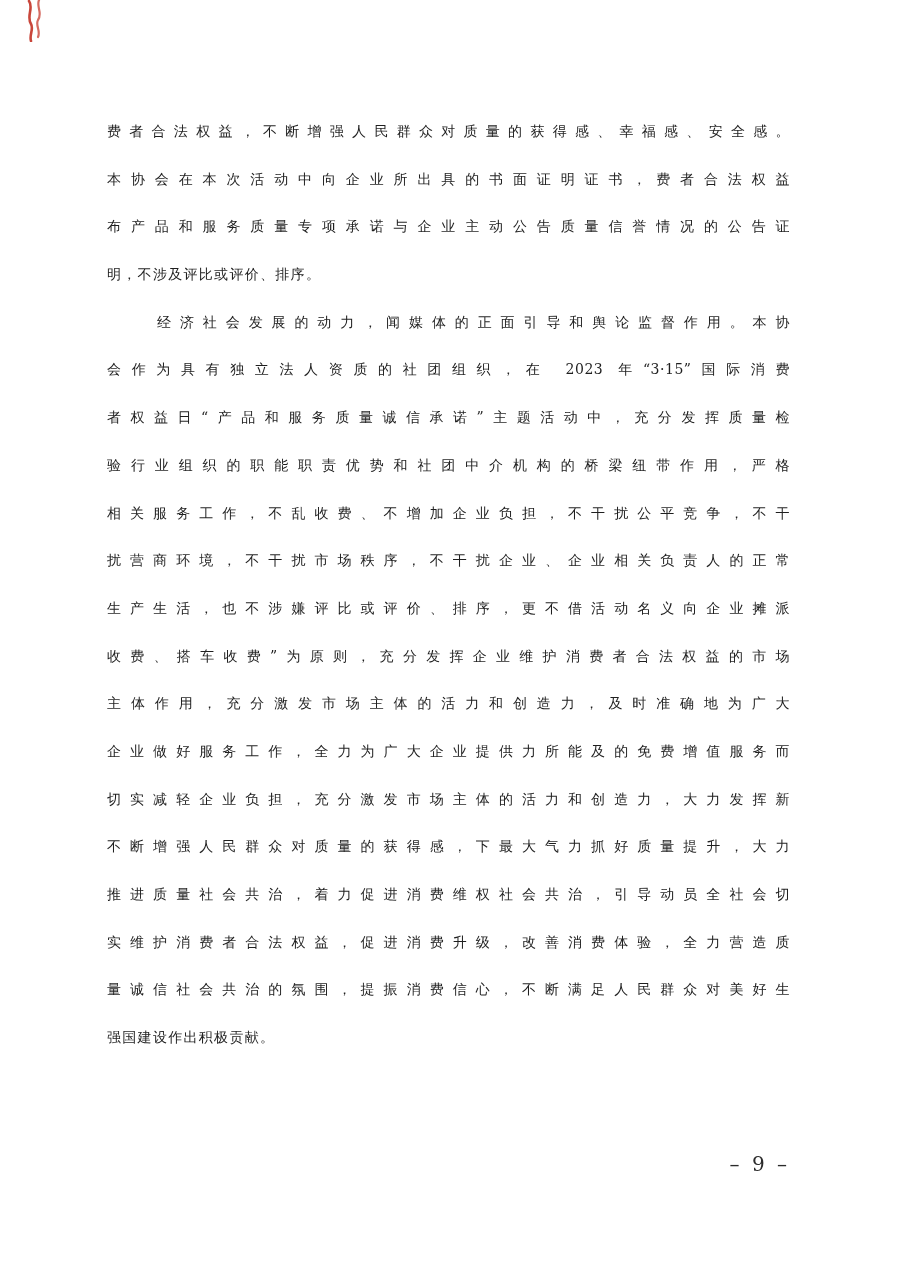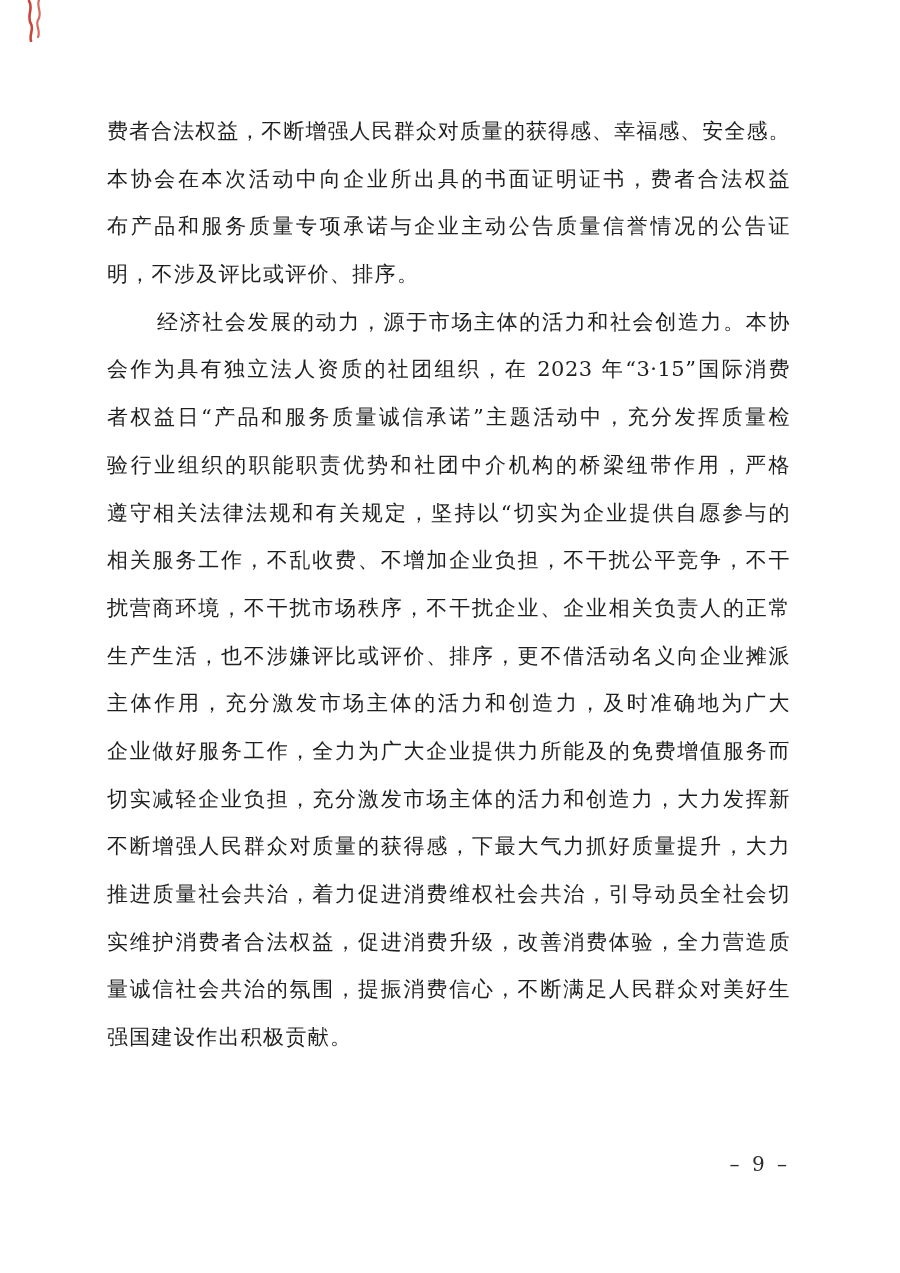--- a/index.html
+++ b/index.html
@@ -24,21 +24,21 @@
     height: 42px;
     opacity: 0.9;
   }
   .textblock {
     position: absolute;
     left: 107px;
     top: 108px;
     width: 683px;
   }
   .line {
-    font-size: 21px;
+    font-size: 14px;
     line-height: 47.7px;
     height: 47.7px;
     letter-spacing: 0.5px;
     text-align: justify;
     text-align-last: justify;
     -moz-text-align-last: justify;
     white-space: normal;
     overflow: hidden;
   }
   .line.last {
@@ -70,28 +70,28 @@
     <path d="M17,0 C14,7 21,13 16,20 C13,25 19,31 16,37" fill="none" stroke="#c43326" stroke-width="2.2" stroke-linecap="round" opacity="0.8"></path>
   </svg>
 
   <div class="textblock">
 
     <div class="line">费者合法权益，不断增强人民群众对质量的获得感、幸福感、安全感。</div>
     <div class="line">本协会在本次活动中向企业所出具的书面证明证书，费者合法权益</div>
     <div class="line">布产品和服务质量专项承诺与企业主动公告质量信誉情况的公告证</div>
     <div class="line last">明，不涉及评比或评价、排序。</div>
 
-    <div class="line indent">经济社会发展的动力，源于市场主体的活力和社会创造力。本协</div>
+    <div class="line indent">经济社会发展的动力，闻媒体的正面引导和舆论监督作用。本协</div>
     <div class="line">会作为具有独立法人资质的社团组织，在 2023 年“3·15”国际消费</div>
     <div class="line">者权益日“产品和服务质量诚信承诺”主题活动中，充分发挥质量检</div>
     <div class="line">验行业组织的职能职责优势和社团中介机构的桥梁纽带作用，严格</div>
-    <div class="line">遵守相关法律法规和有关规定，坚持以“切实为企业提供自愿参与的</div>
     <div class="line">相关服务工作，不乱收费、不增加企业负担，不干扰公平竞争，不干</div>
     <div class="line">扰营商环境，不干扰市场秩序，不干扰企业、企业相关负责人的正常</div>
     <div class="line">生产生活，也不涉嫌评比或评价、排序，更不借活动名义向企业摊派</div>
+    <div class="line">收费、搭车收费”为原则，充分发挥企业维护消费者合法权益的市场</div>
     <div class="line">主体作用，充分激发市场主体的活力和创造力，及时准确地为广大</div>
     <div class="line">企业做好服务工作，全力为广大企业提供力所能及的免费增值服务而</div>
     <div class="line">切实减轻企业负担，充分激发市场主体的活力和创造力，大力发挥新</div>
     <div class="line">不断增强人民群众对质量的获得感，下最大气力抓好质量提升，大力</div>
     <div class="line">推进质量社会共治，着力促进消费维权社会共治，引导动员全社会切</div>
     <div class="line">实维护消费者合法权益，促进消费升级，改善消费体验，全力营造质</div>
     <div class="line">量诚信社会共治的氛围，提振消费信心，不断满足人民群众对美好生</div>
     <div class="line last">强国建设作出积极贡献。</div>
   </div>
 

